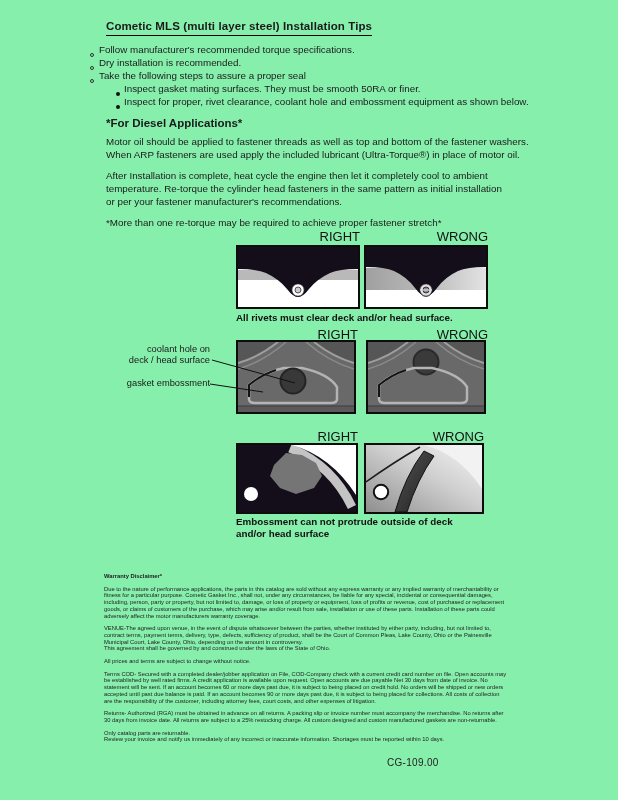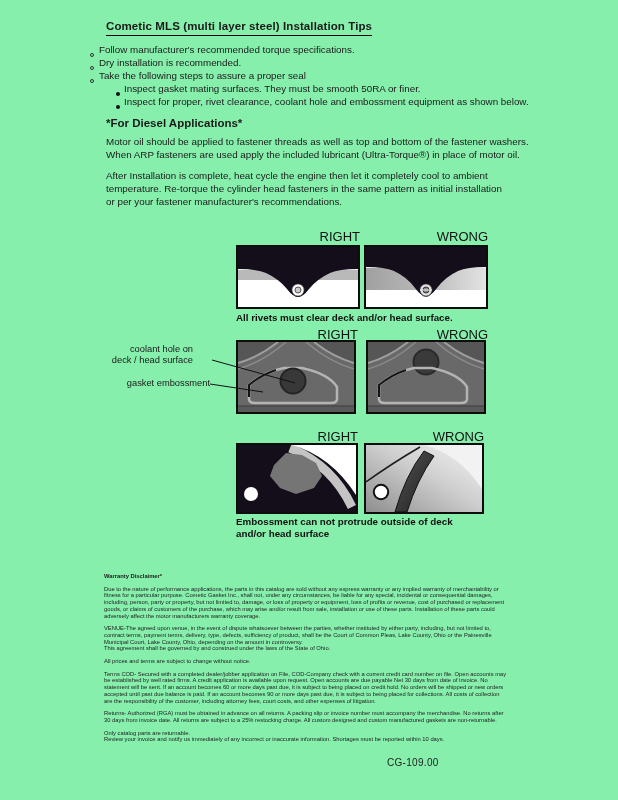--- a/index.html
+++ b/index.html
@@ -70,20 +70,21 @@
     </div>
   </div>
 
   <div class="diesel">
     <div class="diesel-h">*For Diesel Applications*</div>
     <p>Motor oil should be applied to fastener threads as well as top and bottom of the fastener washers.
 When ARP fasteners are used apply the included lubricant (Ultra-Torque®) in place of motor oil.</p>
     <p>After Installation is complete, heat cycle the engine then let it completely cool to ambient
 temperature. Re-torque the cylinder head fasteners in the same pattern as initial installation
 or per your fastener manufacturer's recommendations.</p>
+    <p>*More than one re-torque may be required to achieve proper fastener stretch*</p>
   </div>
 
   <div class="fig-label" style="left:236px; top:229px;">RIGHT</div>
   <div class="fig-label" style="left:364px; top:229px;">WRONG</div>
 
   <div class="fig-box" style="left:236px; top:245px; width:124px; height:64px;">
     <svg viewBox="0 0 120 60" preserveAspectRatio="none">
       <rect x="0" y="0" width="120" height="60" fill="#ffffff"></rect>
       <rect x="0" y="23" width="120" height="10" fill="#b9b9b9"></rect>
       <rect x="0" y="33" width="120" height="27" fill="#ffffff"></rect>
@@ -108,21 +109,21 @@
       <circle cx="60" cy="43" r="6.3" fill="#dddddd" stroke="#140d1a" stroke-width="1"></circle>
       <circle cx="60" cy="43" r="3" fill="#8a8a8a" stroke="#333" stroke-width="1"></circle>
       <line x1="54" y1="43" x2="66" y2="43" stroke="#eeeeee" stroke-width="1"></line>
     </svg>
   </div>
   <div class="fig-caption" style="left:236px; top:312px;">All rivets must clear deck and/or head surface.</div>
 
   <div class="fig-label" style="left:234px; top:327px; width:124px;">RIGHT</div>
   <div class="fig-label" style="left:364px; top:327px; width:124px;">WRONG</div>
 
-  <div class="annot" style="left:91px; top:344px;">coolant hole on
+  <div class="annot" style="left:108px; top:344px;">coolant hole on
 deck / head surface</div>
   <div class="annot" style="left:108px; top:378px;">gasket embossment</div>
 
   <div class="fig-box" style="left:236px; top:340px; width:120px; height:74px;">
     <svg viewBox="0 0 116 70" preserveAspectRatio="none">
       <rect x="0" y="0" width="116" height="70" fill="#696969"></rect>
       <path d="M0,0 H40 Q21,15 0,21 Z" fill="#565656"></path>
       <path d="M116,0 H76 Q95,15 116,21 Z" fill="#565656"></path>
       <path d="M0,21 Q21,15 40,0" stroke="#9e9e9e" stroke-width="2" fill="none"></path>
       <path d="M0,27 Q25,20 48,0" stroke="#8a8a8a" stroke-width="1.5" fill="none"></path>

